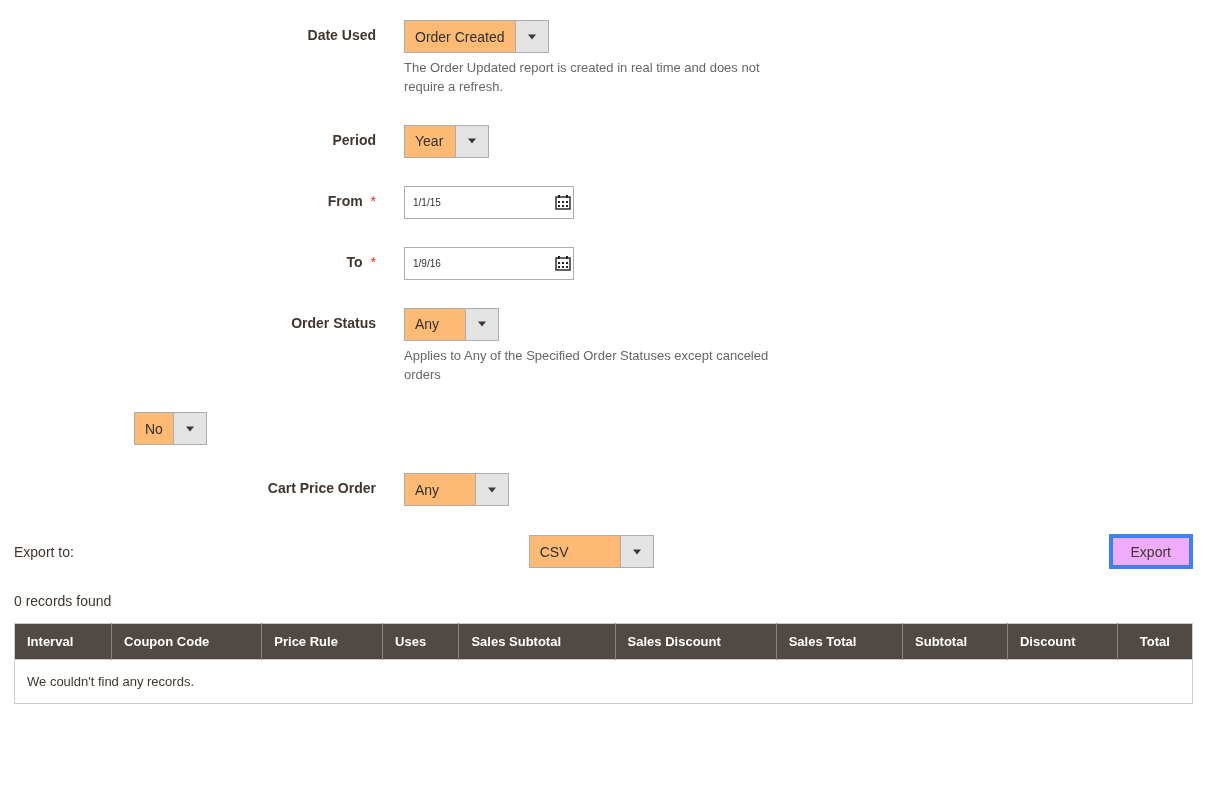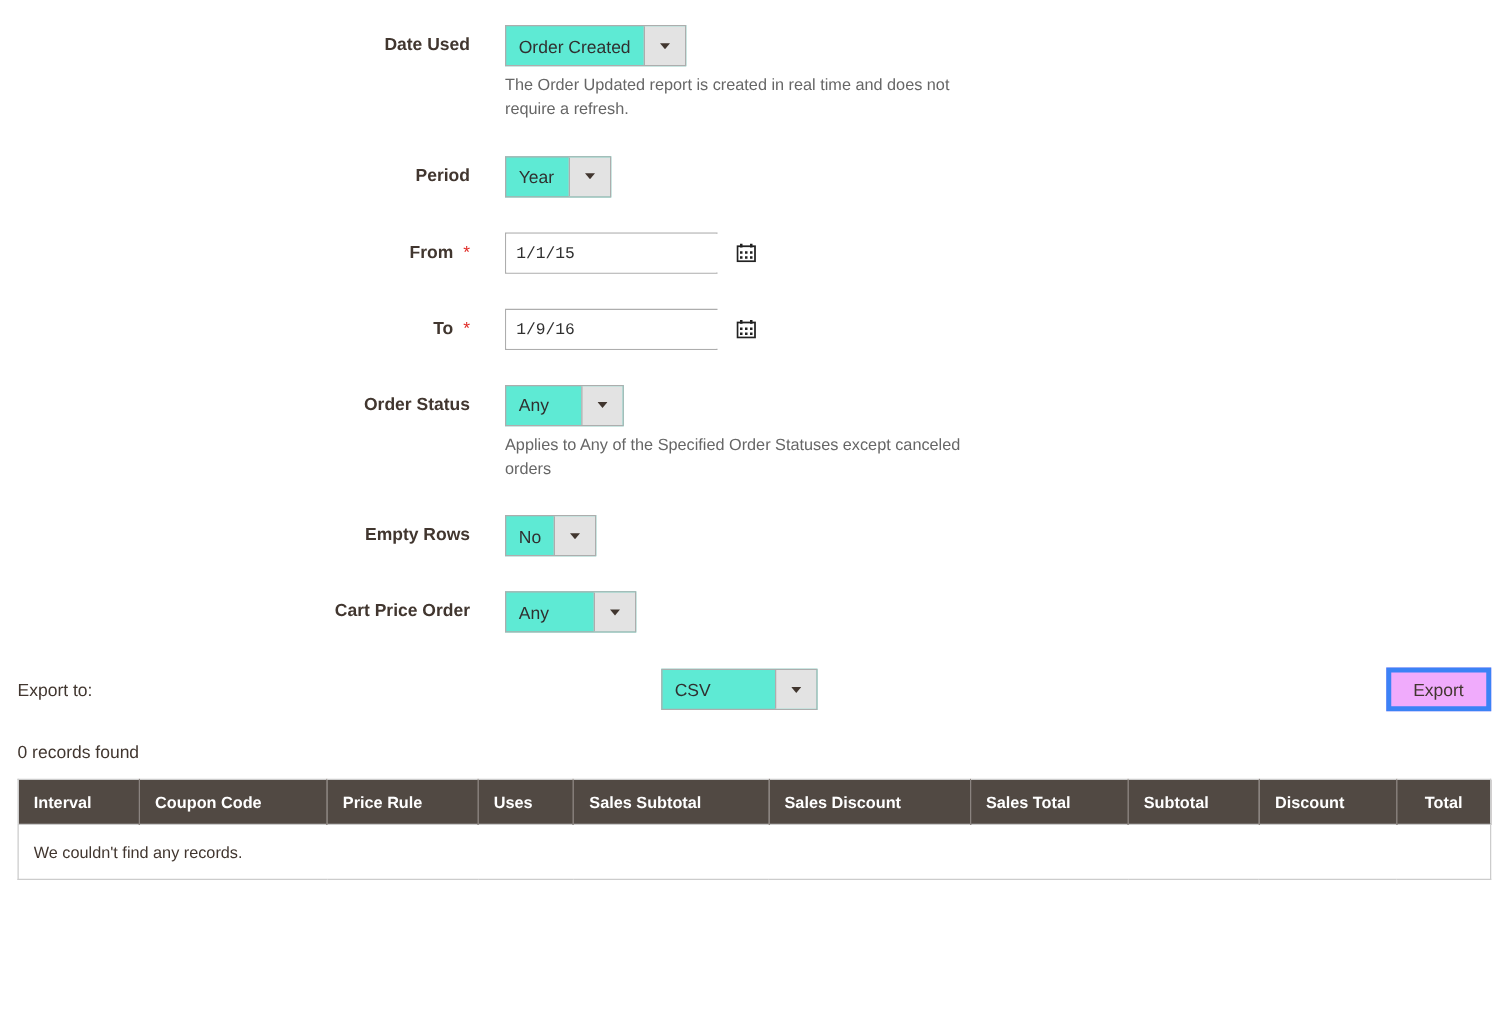--- a/index.html
+++ b/index.html
@@ -33,21 +33,21 @@
     color: #e02b27;
     font-weight: normal;
     margin-left: 4px;
   }
   .field-control {
     flex: 1;
   }
   .select-wrap {
     display: inline-flex;
     border: 1px solid #adadad;
-    background: #5eead4;
+    background: #fdba74;
     height: 33px;
     align-items: stretch;
   }
   .select-value {
     padding: 0 10px;
     display: flex;
     align-items: center;
     min-width: 40px;
     color: #303030;
     font-size: 14px;
@@ -66,24 +66,24 @@
     border: 1px solid #adadad;
     background: #fff;
     height: 33px;
     width: 170px;
     align-items: center;
   }
   .date-input-wrap input {
     border: none;
     outline: none;
     padding: 0 8px;
-    font-size: 13px;
+    font-size: 10px;
     flex: 1;
     height: 100%;
-    font-family: Liberation Mono, monospace;
+    font-family: Liberation Sans, sans-serif;
     color: #303030;
   }
   .date-input-wrap .cal-btn {
     width: 34px;
     height: 100%;
     display: flex;
     align-items: center;
     justify-content: center;
     cursor: pointer;
   }
@@ -244,21 +244,20 @@
           <svg viewBox="0 0 10 6">
               <path d="M0 0 L10 0 L5 6 Z"></path>
             </svg>
         </div>
       </div>
       <div class="hint">Applies to Any of the Specified Order Statuses except canceled orders</div>
     </div>
   </div>
 
   <div class="field-row">
-    <div class="field-label">Empty Rows</div>
     <div class="field-control">
       <div class="select-wrap w-empty">
         <div class="select-value">No</div>
         <div class="select-arrow">
           <svg viewBox="0 0 10 6">
               <path d="M0 0 L10 0 L5 6 Z"></path>
             </svg>
         </div>
       </div>
     </div>

